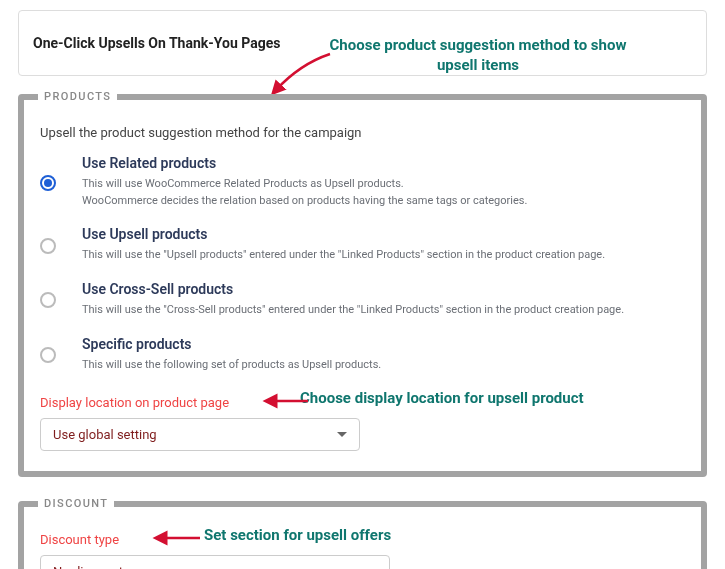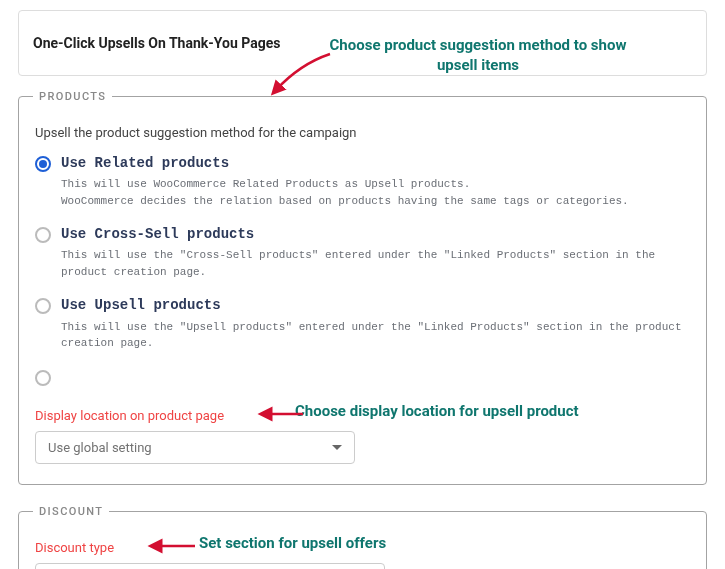--- a/index.html
+++ b/index.html
@@ -14,41 +14,41 @@
   .title-box {
     border: 1px solid #ddd;
     border-radius: 4px;
     padding: 24px 14px;
     font-weight: 700;
     font-size: 14px;
     color: #222;
     margin-bottom: 6px;
   }
   fieldset {
-    border: 1px solid #a3a3a3;
+    border: 6px solid #a3a3a3;
     border-radius: 4px;
     padding: 22px 16px 20px 16px;
     margin-top: 14px;
     position: relative;
   }
   legend {
     font-size: 11px;
     letter-spacing: 1.4px;
     color: #888;
     padding: 0 6px;
     margin-left: -2px;
     font-weight: 500;
   }
   .section-intro {
     font-size: 13px;
     color: #444;
     margin-bottom: 14px;
   }
   .radio-group { display: flex; flex-direction: column; gap: 16px; margin-bottom: 22px; }
-  .radio-item { display: flex; align-items: flex-start; gap: 10px; font-family: Liberation Mono, monospace; }
+  .radio-item { display: flex; align-items: center; gap: 26px; }
   .rb {
     width: 16px; height: 16px;
     border: 2px solid #bbb;
     border-radius: 50%;
     margin-top: 2px;
     flex-shrink: 0;
     position: relative;
     background: #fff;
   }
   .rb.selected { border-color: #1e5fd6; }
@@ -70,21 +70,21 @@
   }
   .dropdown {
     width: 320px;
     border: 1px solid #ccc;
     border-radius: 4px;
     padding: 8px 12px;
     display: flex;
     justify-content: space-between;
     align-items: center;
     font-size: 13px;
-    color: #737373;
+    color: #7f1d1d;
     background: #fff;
   }
   .dropdown .caret {
     width: 0; height: 0;
     border-left: 5px solid transparent;
     border-right: 5px solid transparent;
     border-top: 5px solid #666;
   }
   .annot {
     position: absolute;
@@ -132,35 +132,39 @@
           <div class="radio-desc">
             <span>This will use WooCommerce Related Products as Upsell products.</span>
             <span class="radio-desc-extra">WooCommerce decides the relation based on products having the same tags or categories.</span>
           </div>
         </div>
       </div>
 
       <div class="radio-item">
         <div class="rb"></div>
         <div>
+          <div class="radio-label">Use Upsell products</div>
+          <div class="radio-desc">This will use the "Upsell products" entered under the "Linked Products" section in the product creation page.</div>
+        </div>
+      </div>
+
+      <div class="radio-item">
+        <div class="rb"></div>
+        <div>
           <div class="radio-label">Use Cross-Sell products</div>
           <div class="radio-desc">This will use the "Cross-Sell products" entered under the "Linked Products" section in the product creation page.</div>
         </div>
       </div>
 
       <div class="radio-item">
         <div class="rb"></div>
         <div>
-          <div class="radio-label">Use Upsell products</div>
-          <div class="radio-desc">This will use the "Upsell products" entered under the "Linked Products" section in the product creation page.</div>
-        </div>
-      </div>
-
-      <div class="radio-item">
-        <div class="rb"></div>
+          <div class="radio-label">Specific products</div>
+          <div class="radio-desc">This will use the following set of products as Upsell products.</div>
+        </div>
       </div>
 
     </div>
 
     <div style="position:relative;">
       <div class="annot" style="top:-6px; left:260px;">Choose display location for upsell product</div>
       <svg class="arrow" style="top:-4px; left:222px;" width="50" height="22">
         <defs>
             <marker id="ah2" markerWidth="8" markerHeight="8" refX="3" refY="3" orient="auto">
               <path d="M0,0 L6,3 L0,6 Z" fill="#d30f31"></path>

